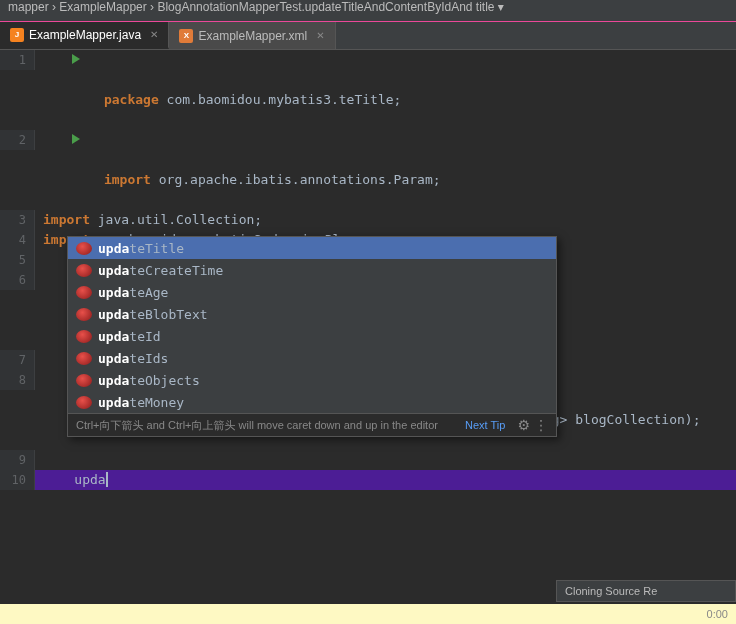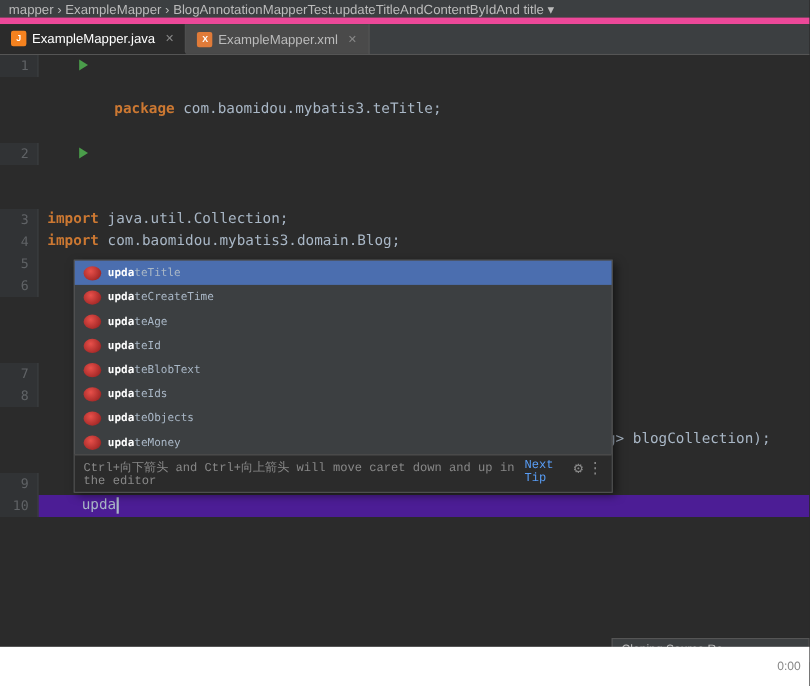--- a/index.html
+++ b/index.html
@@ -11,23 +11,23 @@
       font-size: 13px;
       overflow: hidden;
       position: relative;
     }
 
     
     .top-bar {
       background: #3c3f41;
       height: 22px;
       display: flex;
-      align-items: flex-end;
+      align-items: flex-start;
       padding: 0 8px;
-      border-bottom: 6px solid #ec4899;
+      border-bottom: 1px solid #ec4899;
     }
     .top-bar-text {
       color: #bbbbbb;
       font-size: 12px;
       font-family: 'Segoe UI', sans-serif;
     }
 
     
     .tab-bar {
       background: #3c3f41;
@@ -169,54 +169,54 @@
     .ac-icon {
       width: 16px;
       height: 16px;
       min-width: 16px;
       display: inline-flex;
       align-items: center;
       justify-content: center;
     }
     .ac-label {
       color: #a9b7c6;
-      font-size: 10px;
+      font-size: 13px;
       font-family: 'Consolas', monospace;
     }
     .ac-bold { font-weight: bold; color: #ffffff; }
 
     .autocomplete-footer {
       background: #2b2b2b;
       border-top: 1px solid #555;
       padding: 3px 8px;
       font-size: 11px;
       color: #888;
-      font-family: Liberation Mono, monospace;
-      display: flex;
-      align-items: flex-start;
+      font-family: Liberation Sans, sans-serif;
+      display: flex;
+      align-items: center;
       justify-content: space-between;
     }
     .next-tip {
       color: #589df6;
       cursor: pointer;
     }
     .footer-icons {
       display: flex;
       align-items: center;
       gap: 4px;
     }
 
     
     .status-bar {
       position: absolute;
       bottom: 0;
       left: 0;
       right: 0;
-      height: 36px;
-      background: #ffffff;
+      height: 20px;
+      background: #fef9c3;
       display: flex;
       align-items: center;
       justify-content: flex-end;
       padding: 0 8px;
       gap: 8px;
     }
     .cloning-panel {
       position: absolute;
       bottom: 22px;
       right: 0;
@@ -265,20 +265,21 @@
     <div class="line-content">
       <div class="arrow-marker"></div>
       <span style="margin-left:14px;"><span class="kw">package </span><span class="pkg">com.baomidou.mybatis3.teTitle;</span></span>
     </div>
   </div>
 
   <div class="code-line">
     <div class="line-number">2</div>
     <div class="line-content">
       <div class="arrow-marker"></div>
+      <span style="margin-left:14px;"><span class="kw">import </span><span class="pkg">org.<span style="color:#a9b7c6;">apache</span>.ibatis.annotations.Param;</span></span>
     </div>
   </div>
 
   <div class="code-line">
     <div class="line-number">3</div>
     <div class="line-content"><span class="kw">import </span><span class="pkg">java.util.Collection;</span></div>
   </div>
 
   <div class="code-line">
     <div class="line-number">4</div>
@@ -336,25 +337,25 @@
   <div class="autocomplete-item">
     <span class="small-bean ac-icon"></span>
     <span class="ac-label"><span class="ac-bold">upda</span>teCreateTime</span>
   </div>
   <div class="autocomplete-item">
     <span class="small-bean ac-icon"></span>
     <span class="ac-label"><span class="ac-bold">upda</span>teAge</span>
   </div>
   <div class="autocomplete-item">
     <span class="small-bean ac-icon"></span>
+    <span class="ac-label"><span class="ac-bold">upda</span>teBlobText</span>
+  </div>
+  <div class="autocomplete-item">
+    <span class="small-bean ac-icon"></span>
     <span class="ac-label"><span class="ac-bold">upda</span>teId</span>
-  </div>
-  <div class="autocomplete-item">
-    <span class="small-bean ac-icon"></span>
-    <span class="ac-label"><span class="ac-bold">upda</span>teBlobText</span>
   </div>
   <div class="autocomplete-item">
     <span class="small-bean ac-icon"></span>
     <span class="ac-label"><span class="ac-bold">upda</span>teIds</span>
   </div>
   <div class="autocomplete-item">
     <span class="small-bean ac-icon"></span>
     <span class="ac-label"><span class="ac-bold">upda</span>teObjects</span>
   </div>
   <div class="autocomplete-item">

